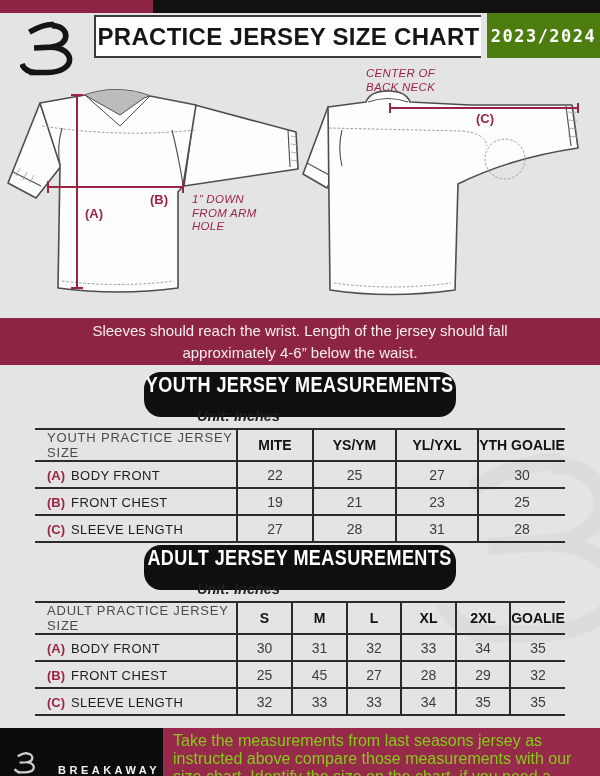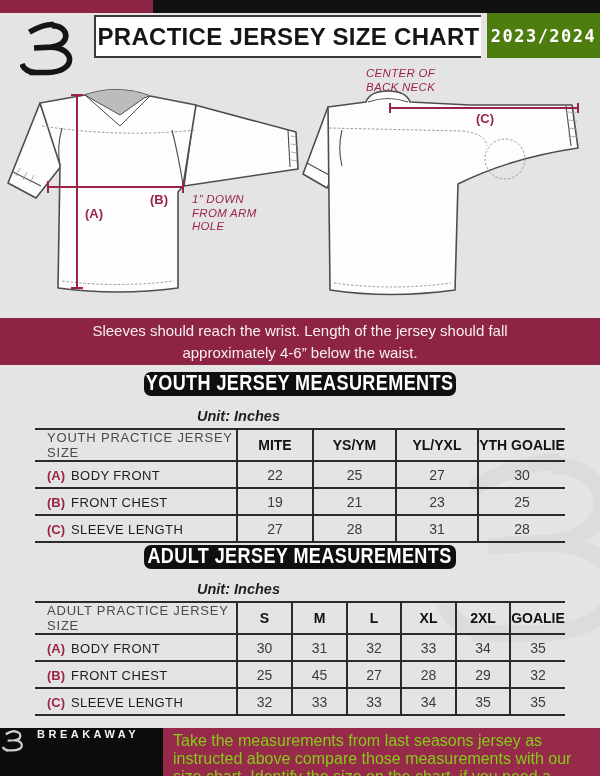--- a/index.html
+++ b/index.html
@@ -31,22 +31,22 @@
   .lbl-key{position:absolute;font-size:13px;font-weight:bold;color:#9b2444;}
   .lbl-note{position:absolute;font-size:11.5px;font-style:italic;color:#9b2444;line-height:13.5px;
             letter-spacing:.3px;}
 
   
   .notice{position:absolute;left:0;top:318px;width:600px;height:47px;background:#8e2443;
           display:flex;align-items:center;justify-content:center;}
   .notice span{display:block;width:440px;text-align:center;color:#f7eef1;font-size:15px;line-height:22px;}
 
   
-  .section-banner{position:absolute;left:144px;width:312px;height:24px;background:#0f0f0f;
-                  border-radius:7px;display:flex;align-items:flex-end;justify-content:center;}
+  .section-banner{position:absolute;left:144px;width:312px;height:45px;background:#0f0f0f;
+                  border-radius:17px;display:flex;align-items:flex-start;justify-content:center;}
   .section-banner span{color:#ffffff;font-weight:800;font-size:22px;letter-spacing:.5px;
                        transform:scaleX(.82);white-space:nowrap;}
   .unit{position:absolute;left:0;width:477px;text-align:center;font-style:italic;font-weight:600;
         font-size:14.5px;color:#1f1f1f;}
 
   
   .size-table{position:absolute;left:35px;width:530px;border-collapse:collapse;table-layout:fixed;
               border-top:2px solid #2b2b2b;}
   .size-table tr{border-bottom:2px solid #2b2b2b;height:27px;}
   .size-table td:not(:first-child){border-left:2px solid #2b2b2b;text-align:center;}
@@ -55,21 +55,21 @@
   .th-name{color:#4a4a4a;font-size:13px;letter-spacing:.8px;}
   .th-size{font-weight:bold;font-size:14px;color:#111;}
   .rkey{color:#9b2444;font-weight:bold;font-size:13px;margin-right:6px;}
   .rlabel{color:#1d1d1d;font-size:13px;letter-spacing:.4px;}
   .cell-val{font-size:14px;color:#3c3c3c;}
 
   .watermark{position:absolute;left:438px;top:382px;width:215px;height:335px;opacity:.6;}
 
   
   .footer-black{position:absolute;left:0;top:728px;width:163px;height:48px;background:#0c0c0c;
-                display:flex;align-items:flex-start;padding-left:2px;box-sizing:border-box;gap:11px;}
+                display:flex;align-items:flex-end;padding-left:14px;box-sizing:border-box;gap:20px;}
   .footer-brand{color:#f2f2f2;font-weight:bold;font-size:11px;letter-spacing:3.5px;}
   .footer-note{position:absolute;left:163px;top:728px;width:437px;height:48px;background:#97294a;
                box-sizing:border-box;padding:4px 8px 0 10px;}
   .footer-note span{color:#84cc16;font-size:16px;line-height:18px;display:block;}
 </style>
 </head>
 <body>
 
 <div class="page">
 

